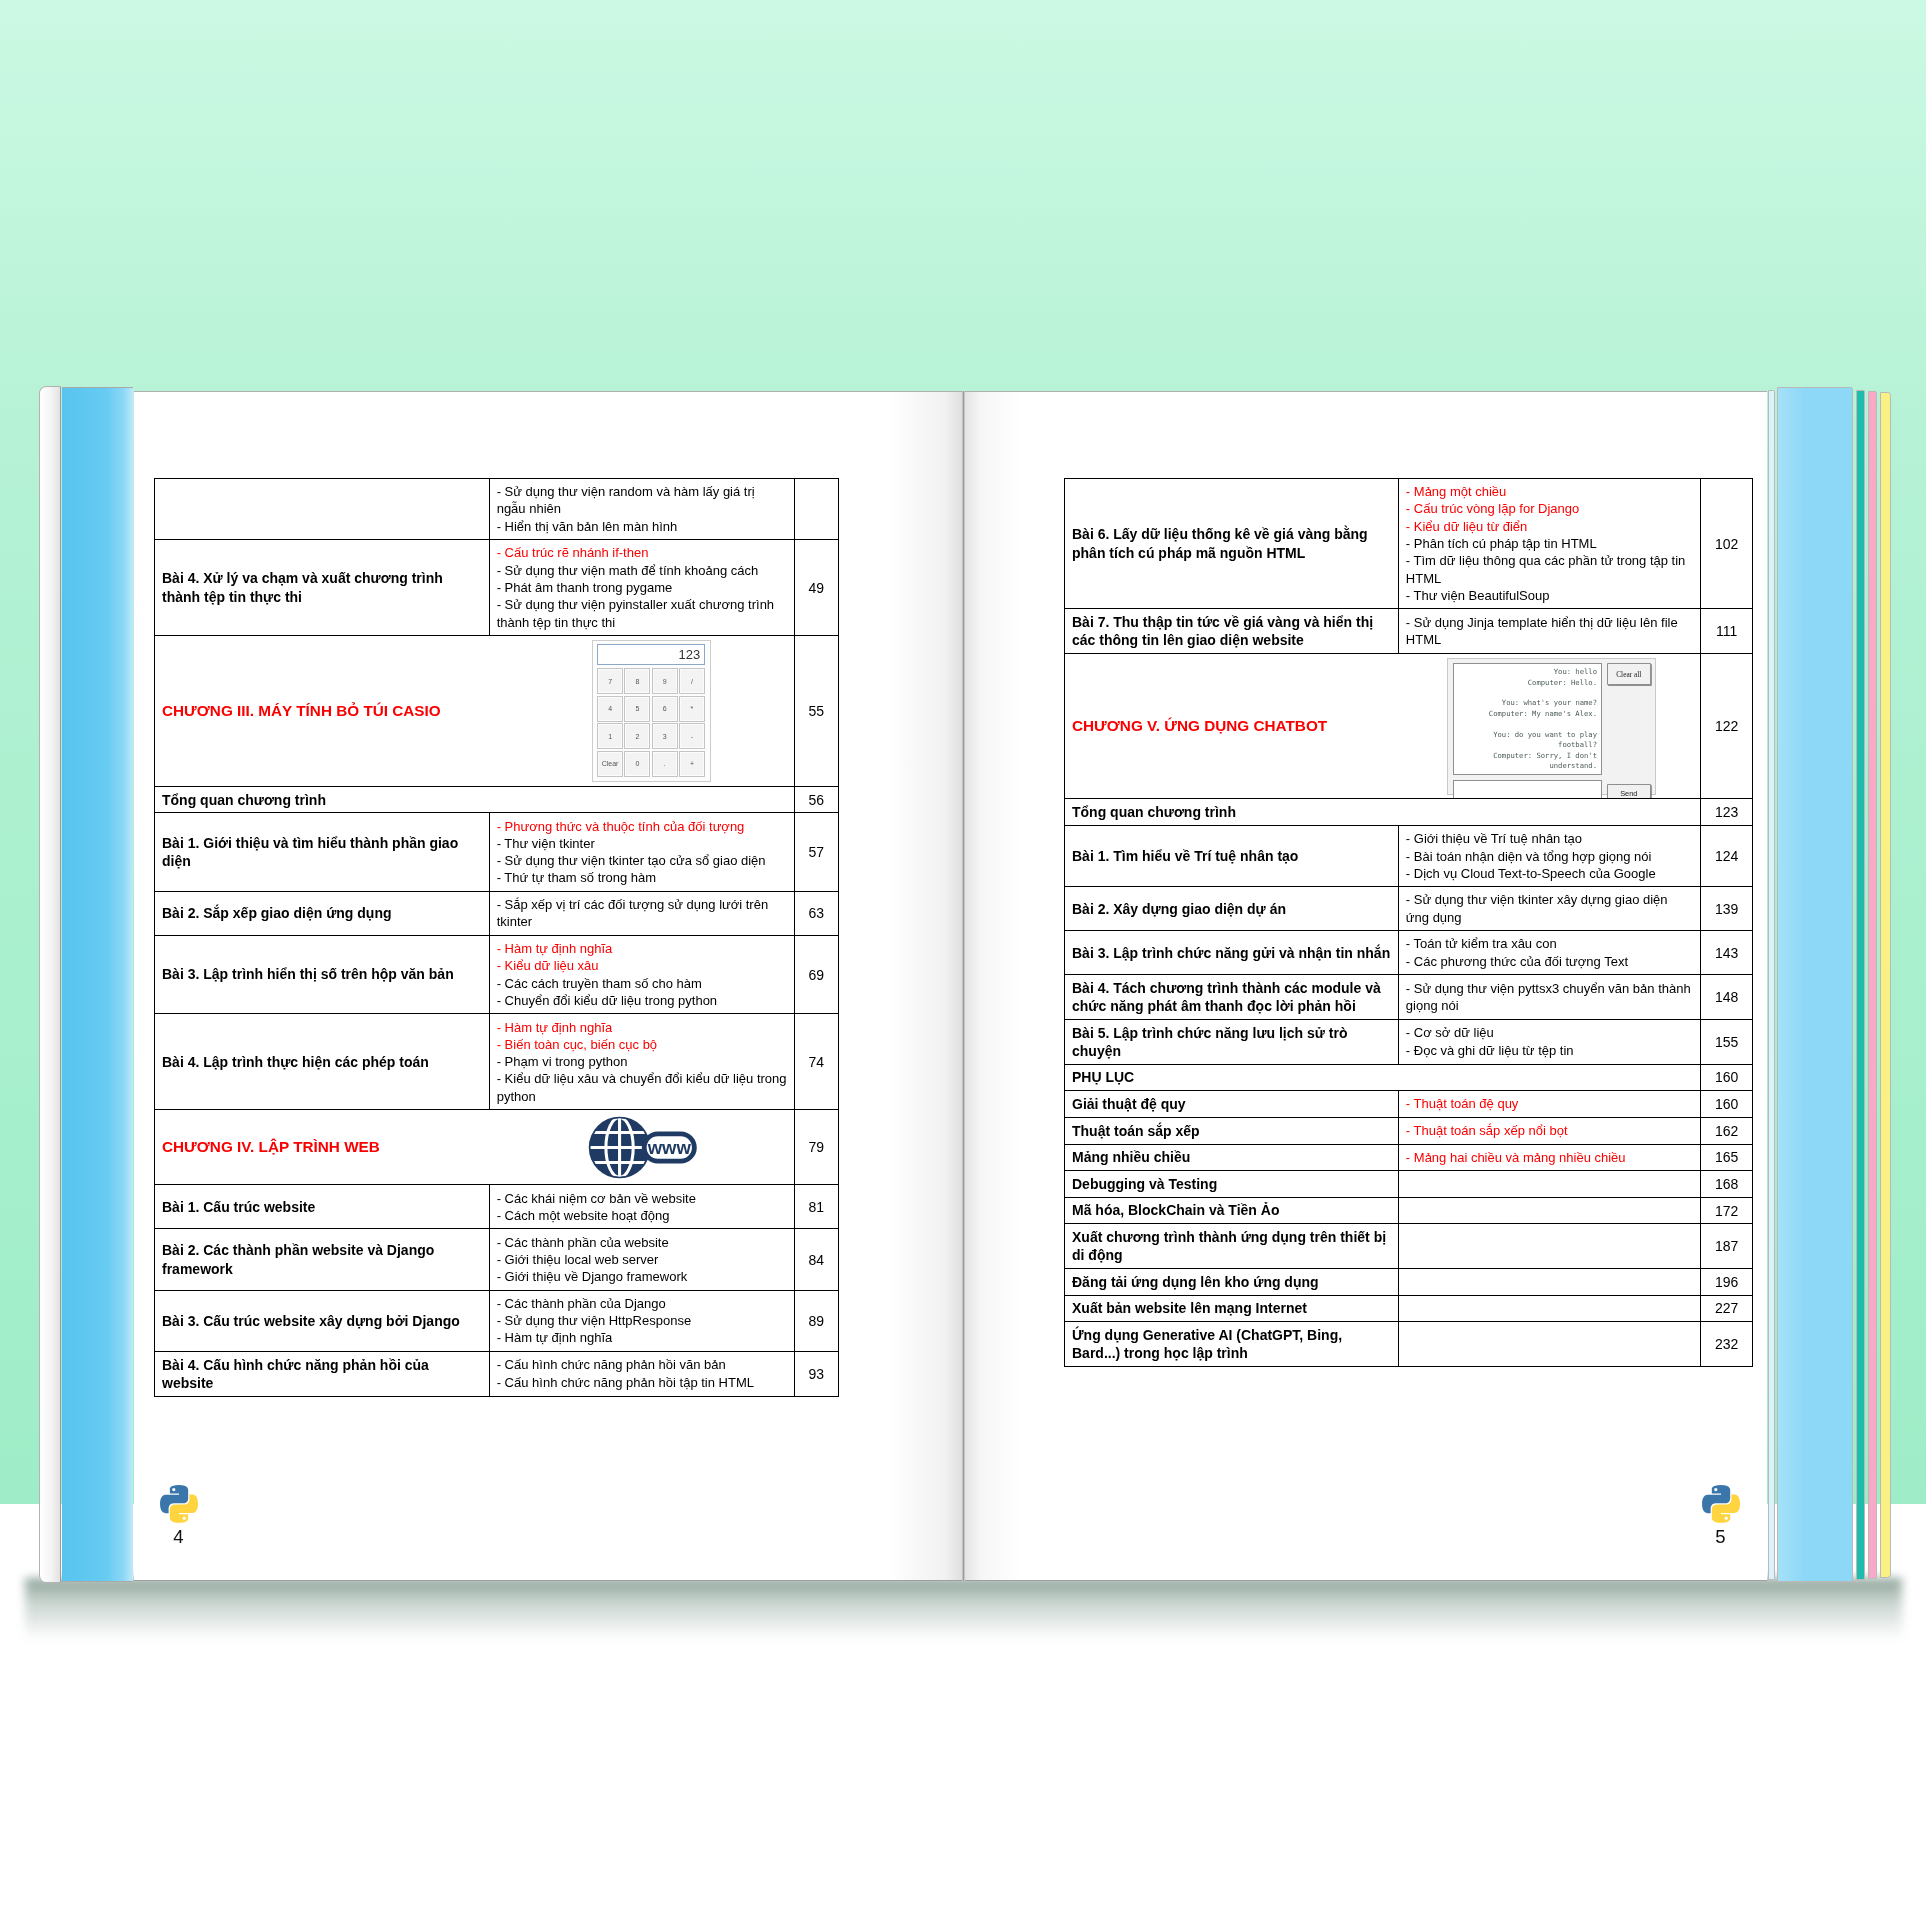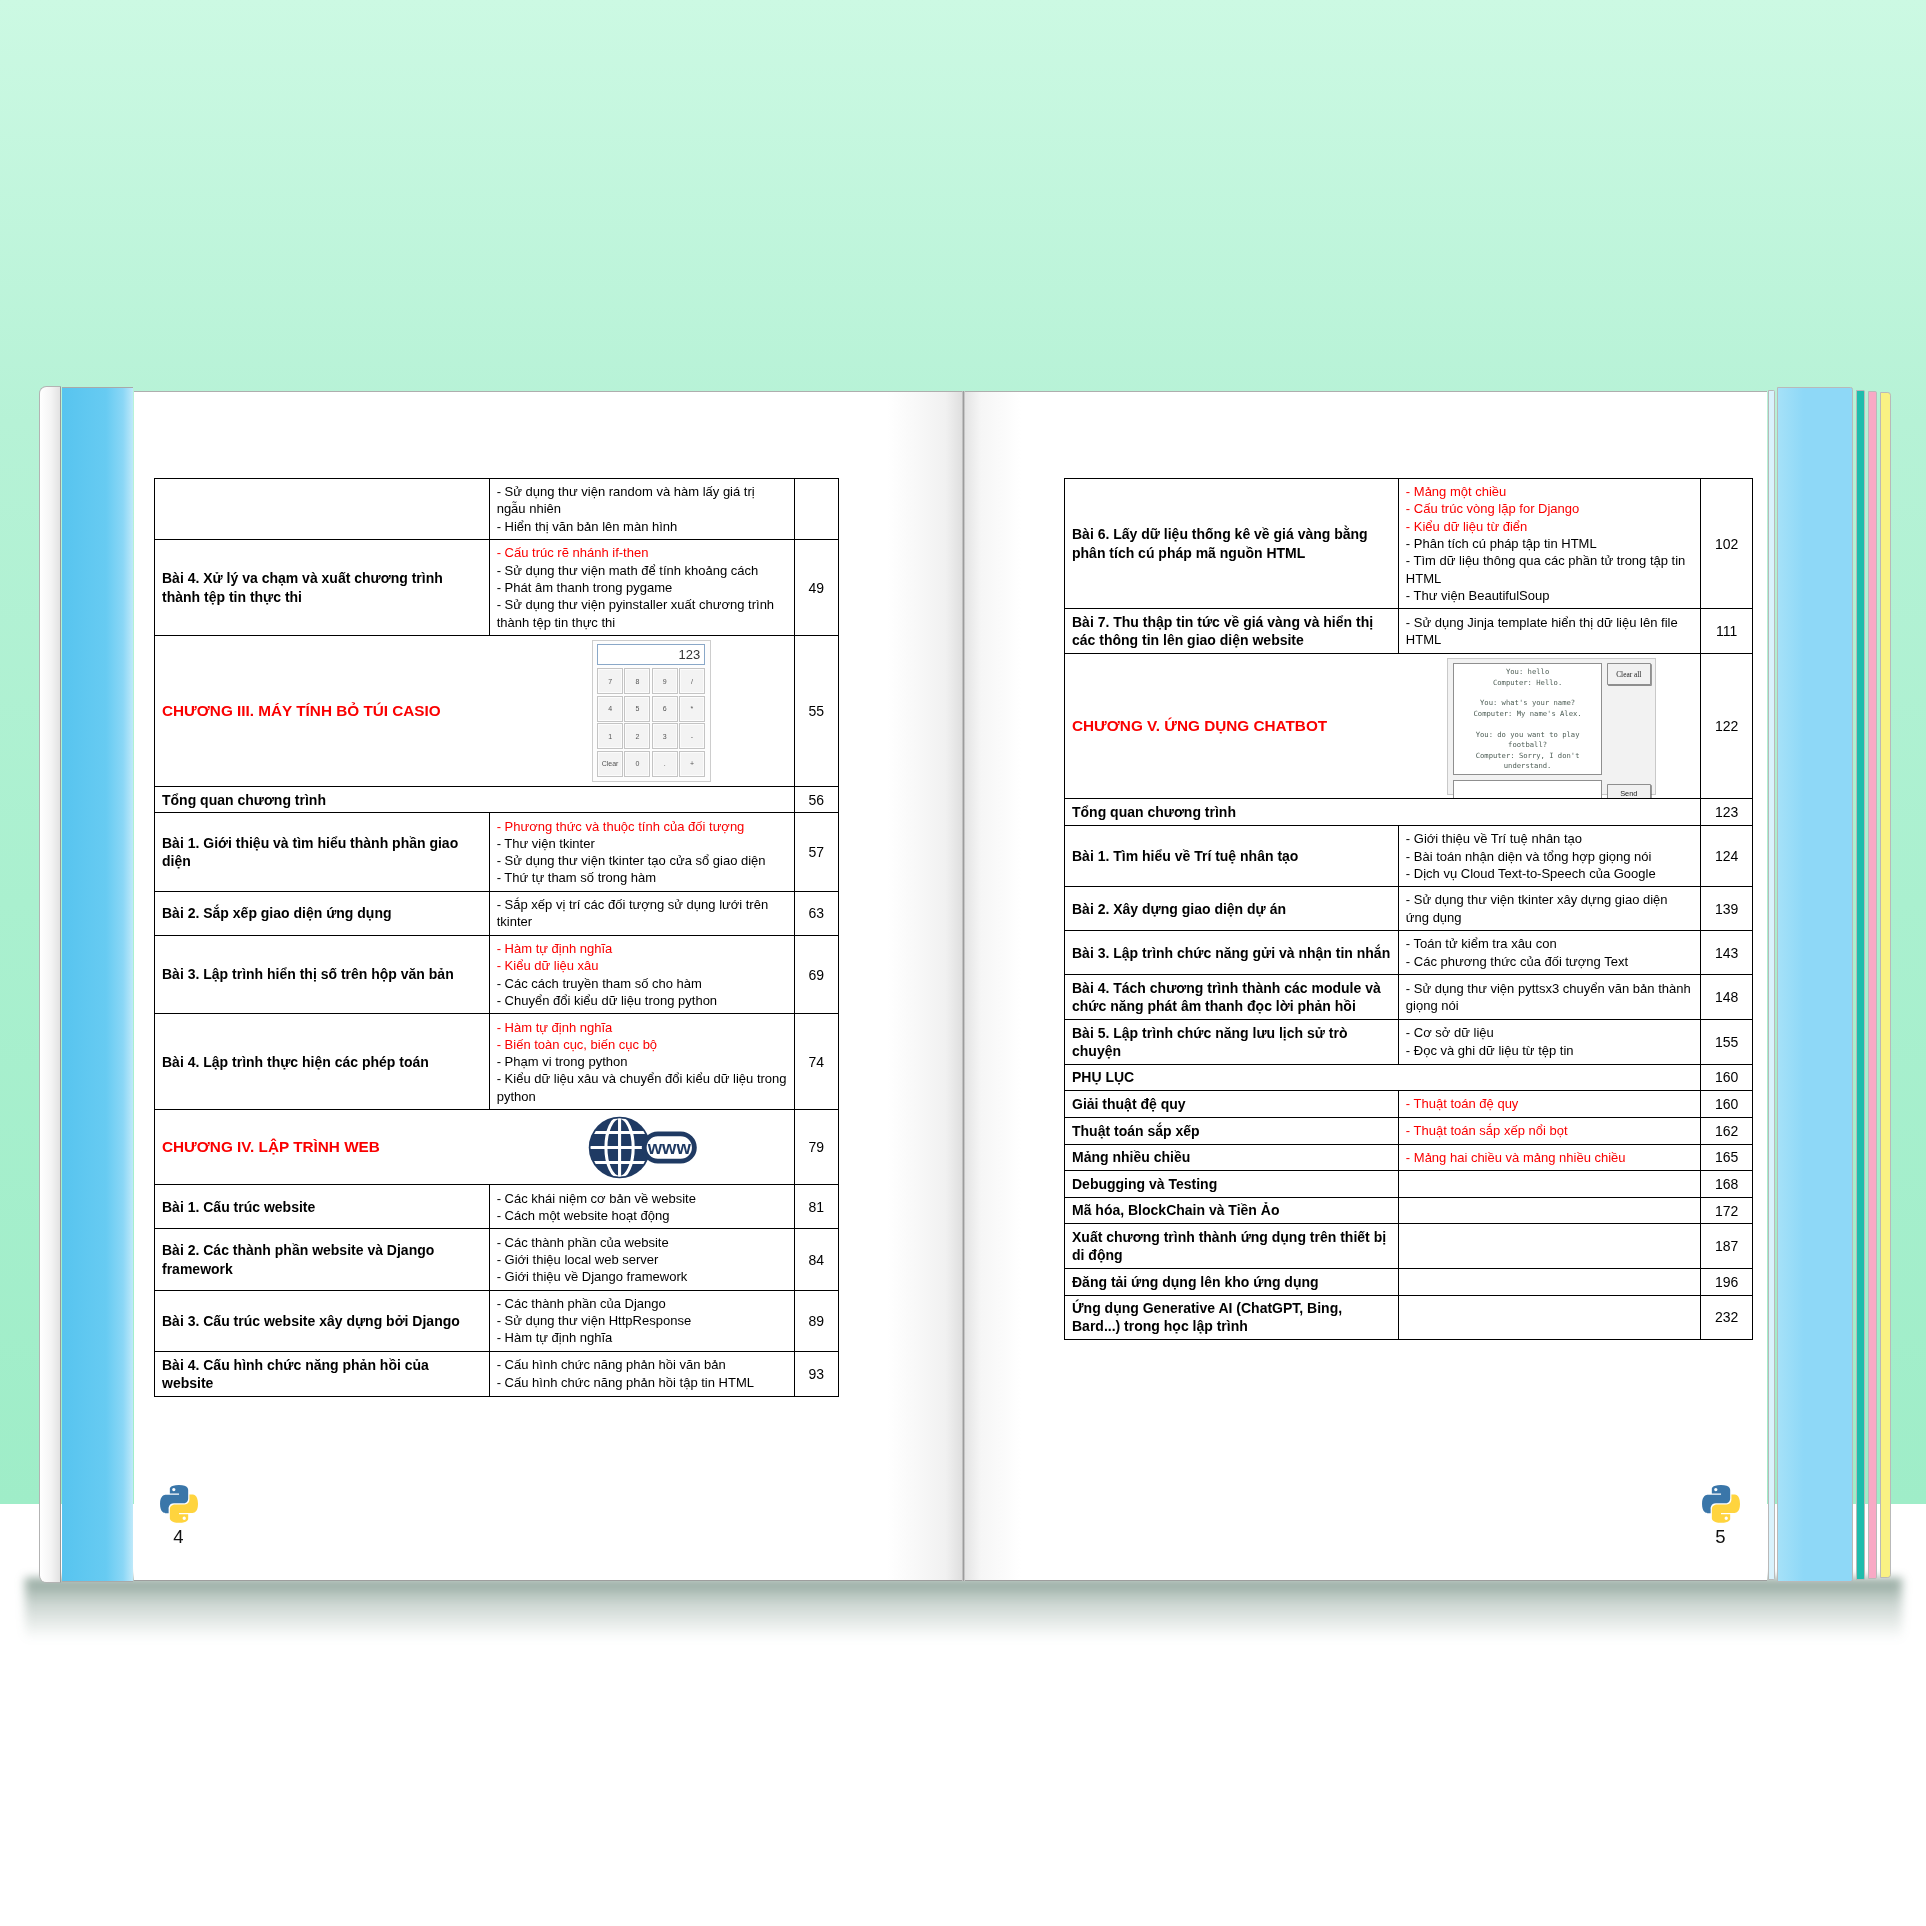--- a/index.html
+++ b/index.html
@@ -58,21 +58,21 @@
   
   .calc{width:119px;background:#fdfdfd;border:0.5px solid #cdcdcd;padding:3.7px 4.6px 4.6px;box-sizing:border-box;}
   .calc-display{height:20.3px;border:0.9px solid #8aa8c8;background:#fff;font-size:13px;line-height:19.4px;
     text-align:right;padding-right:3.7px;color:#333;margin-bottom:3.7px;box-sizing:border-box;}
   .calc-keys{display:grid;grid-template-columns:repeat(4,1fr);grid-auto-rows:26px;gap:1.4px;}
   .calc-key{display:flex;align-items:center;justify-content:center;background:#f3f3f3;
     border:0.5px solid #c4c4c4;font-size:7px;color:#555;box-shadow:inset 0 0 0 0.9px #fcfcfc;}
   
   .chat{width:209px;height:137px;background:#f2f2f2;border:0.5px solid #c9c9c9;display:grid;
     grid-template-columns:1fr 44px;grid-template-rows:1fr 28px;gap:4.6px;padding:4.6px;box-sizing:border-box;}
-  .chat-log{background:#fff;border:0.5px solid #8f8f8f;padding:2.8px 4.2px;text-align:center;
+  .chat-log{background:#fff;border:0.5px solid #8f8f8f;padding:2.8px 4.2px;text-align:right;
     font-family:"DejaVu Sans Mono","Liberation Mono",monospace;font-size:7.2px;line-height:1.45;color:#4d5d55;}
   .chat-btn{background:#f1f1f1;border:0.5px solid #8f8f8f;box-shadow:0.9px 0.9px 0 rgba(60,60,60,.55);
     font-family:"Liberation Sans",sans-serif;font-size:7.4px;color:#222;border-radius:0.9px;}
   .chat-clear{height:22px;align-self:start;font-family:Liberation Serif, serif;}
   .chat-input{background:#fff;border:0.5px solid #8f8f8f;}
   .chat-send{height:19.4px;align-self:center;}
   
   .www-svg{width:110px;height:67px;display:block;}
 </style>
 </head>
@@ -392,20 +392,25 @@
               <td class="c1">Xuất chương trình thành ứng dụng trên thiết bị di động</td>
               <td class="c2"></td>
               <td class="c3">187</td>
             </tr>
             <tr>
               <td class="c1">Đăng tải ứng dụng lên kho ứng dụng</td>
               <td class="c2"></td>
               <td class="c3">196</td>
             </tr>
             <tr>
+              <td class="c1">Xuất bản website lên mạng Internet</td>
+              <td class="c2"></td>
+              <td class="c3">227</td>
+            </tr>
+            <tr>
               <td class="c1">Ứng dụng Generative AI (ChatGPT, Bing, Bard...) trong học lập trình</td>
               <td class="c2"></td>
               <td class="c3">232</td>
             </tr>
           </tbody>
         </table>
       <div class="footer footer-right">
         <span>
           <svg width="38" height="38" viewBox="0 0 255.52 255.39" aria-hidden="true">
             <path fill="#3a76a9" d="M126.916.072c-64.832 0-60.784 28.115-60.784 28.115l.072 29.128h61.868v8.745H41.631S.145 61.355.145 126.77c0 65.417 36.21 63.097 36.21 63.097h21.61v-30.356s-1.165-36.21 35.632-36.21h61.362s34.475.557 34.475-33.319V33.97S194.67.072 126.916.072zM92.802 19.66a11.12 11.12 0 0 1 11.13 11.13 11.12 11.12 0 0 1-11.13 11.13 11.12 11.12 0 0 1-11.13-11.13 11.12 11.12 0 0 1 11.13-11.13z"></path>

